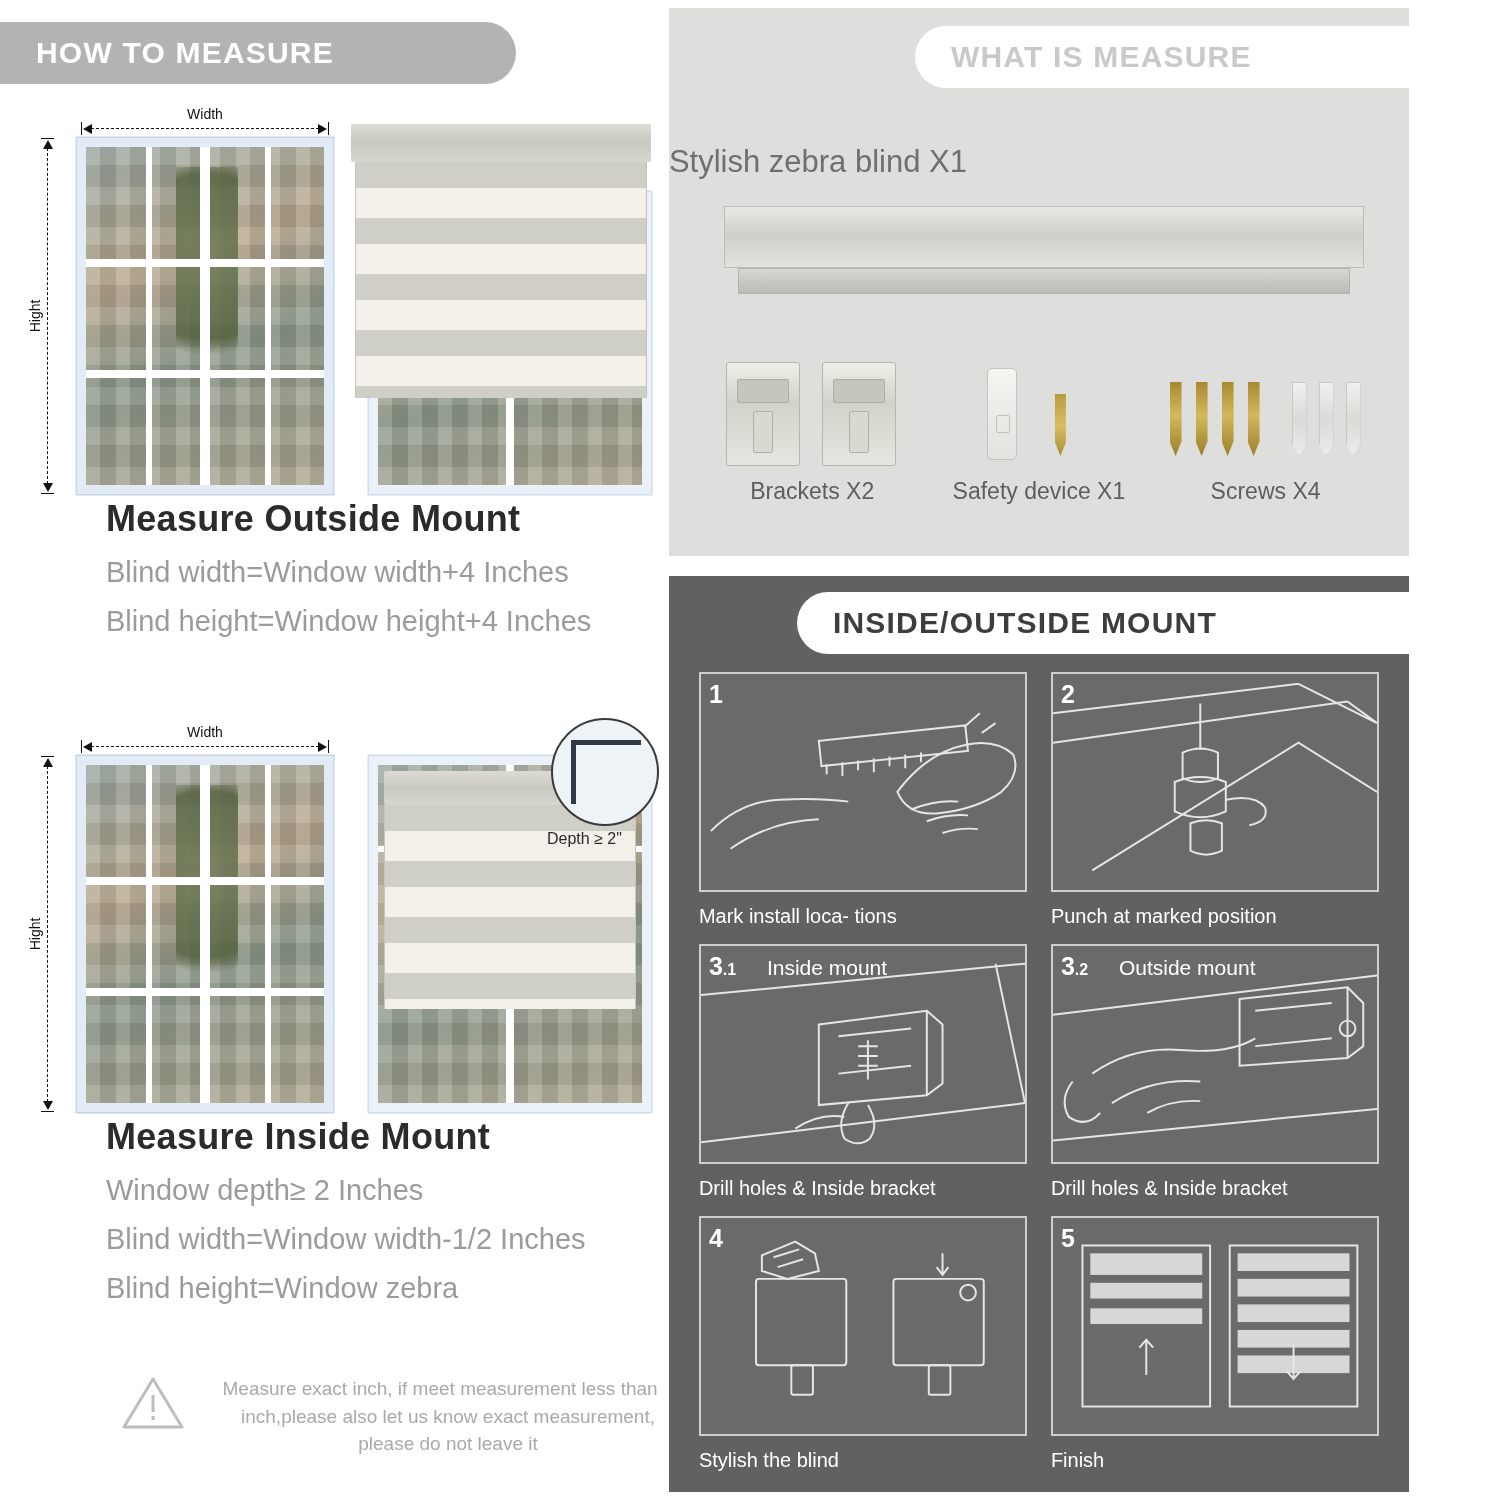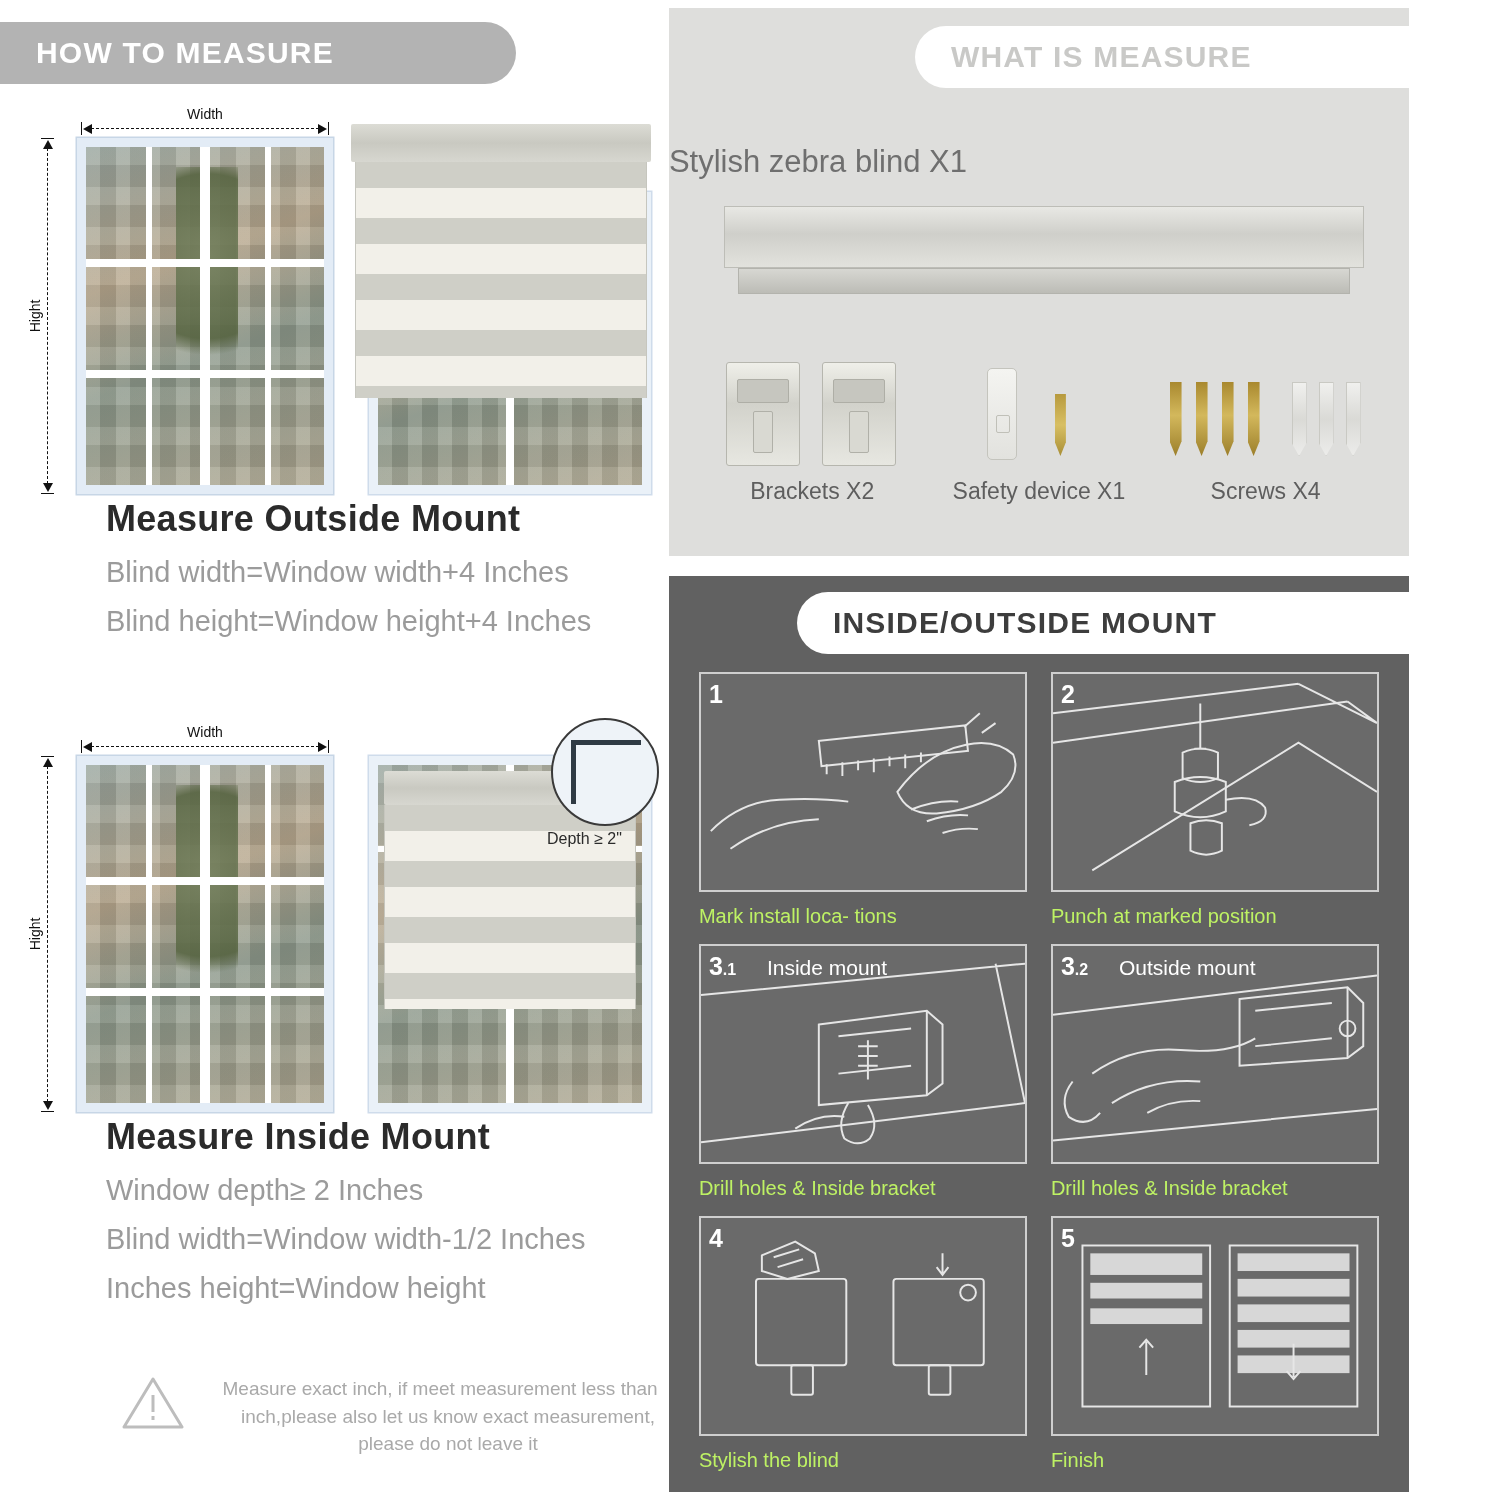--- a/index.html
+++ b/index.html
@@ -242,21 +242,21 @@
   .step .num {
     position: absolute; left: 8px; top: 6px;
     color: #ffffff; font-size: 25px; font-weight: bold; z-index: 3;
   }
   .step .num .sub { font-size: 16px; }
   .step .inline-label {
     position: absolute; left: 66px; top: 10px; color: #ffffff;
     font-size: 21px; z-index: 3;
   }
   .step .cap {
-    position: absolute; left: 0; bottom: 6px; color: #bef264; font-size: 20px;
+    position: absolute; left: 0; bottom: 6px; color: #ffffff; font-size: 20px;
   }
   .sketch { position: absolute; inset: 0; }
   .sketch svg { width: 100%; height: 100%; display: block; }
 
   .zoom-callout {
     position: absolute; width: 108px; height: 108px; border-radius: 50%;
     border: 2px solid #3a3a3a; background: #eef3f8; overflow: hidden;
   }
   .zoom-callout .inner {
     position: absolute; left: 18px; top: 20px; width: 70px; height: 64px;
@@ -375,21 +375,21 @@
           <div class="zoom-callout" style="left:200px; top:-6px;">
             <div class="inner"></div>
           </div>
           <div class="depth-label" style="left:196px; top:106px;">Depth ≥ 2"</div>
         </div>
       </div>
 
       <h2 class="heading">Measure Inside Mount</h2>
       <p class="line">Window depth≥ 2 Inches</p>
       <p class="line">Blind width=Window width-1/2 Inches</p>
-      <p class="line">Inches height=Window height</p>
+      <p class="line">Blind height=Window zebra</p>
     </div>
 
     <div class="note">
       <div class="warn-tri">
         <svg viewBox="0 0 62 56">
           <polygon points="31,4 60,52 2,52" fill="none" stroke="#bdbdbd" stroke-width="3" stroke-linejoin="round"></polygon>
           <rect x="29.5" y="20" width="3" height="17" fill="#bdbdbd"></rect>
           <rect x="29.5" y="41" width="3" height="4" fill="#bdbdbd"></rect>
         </svg>
       </div>

